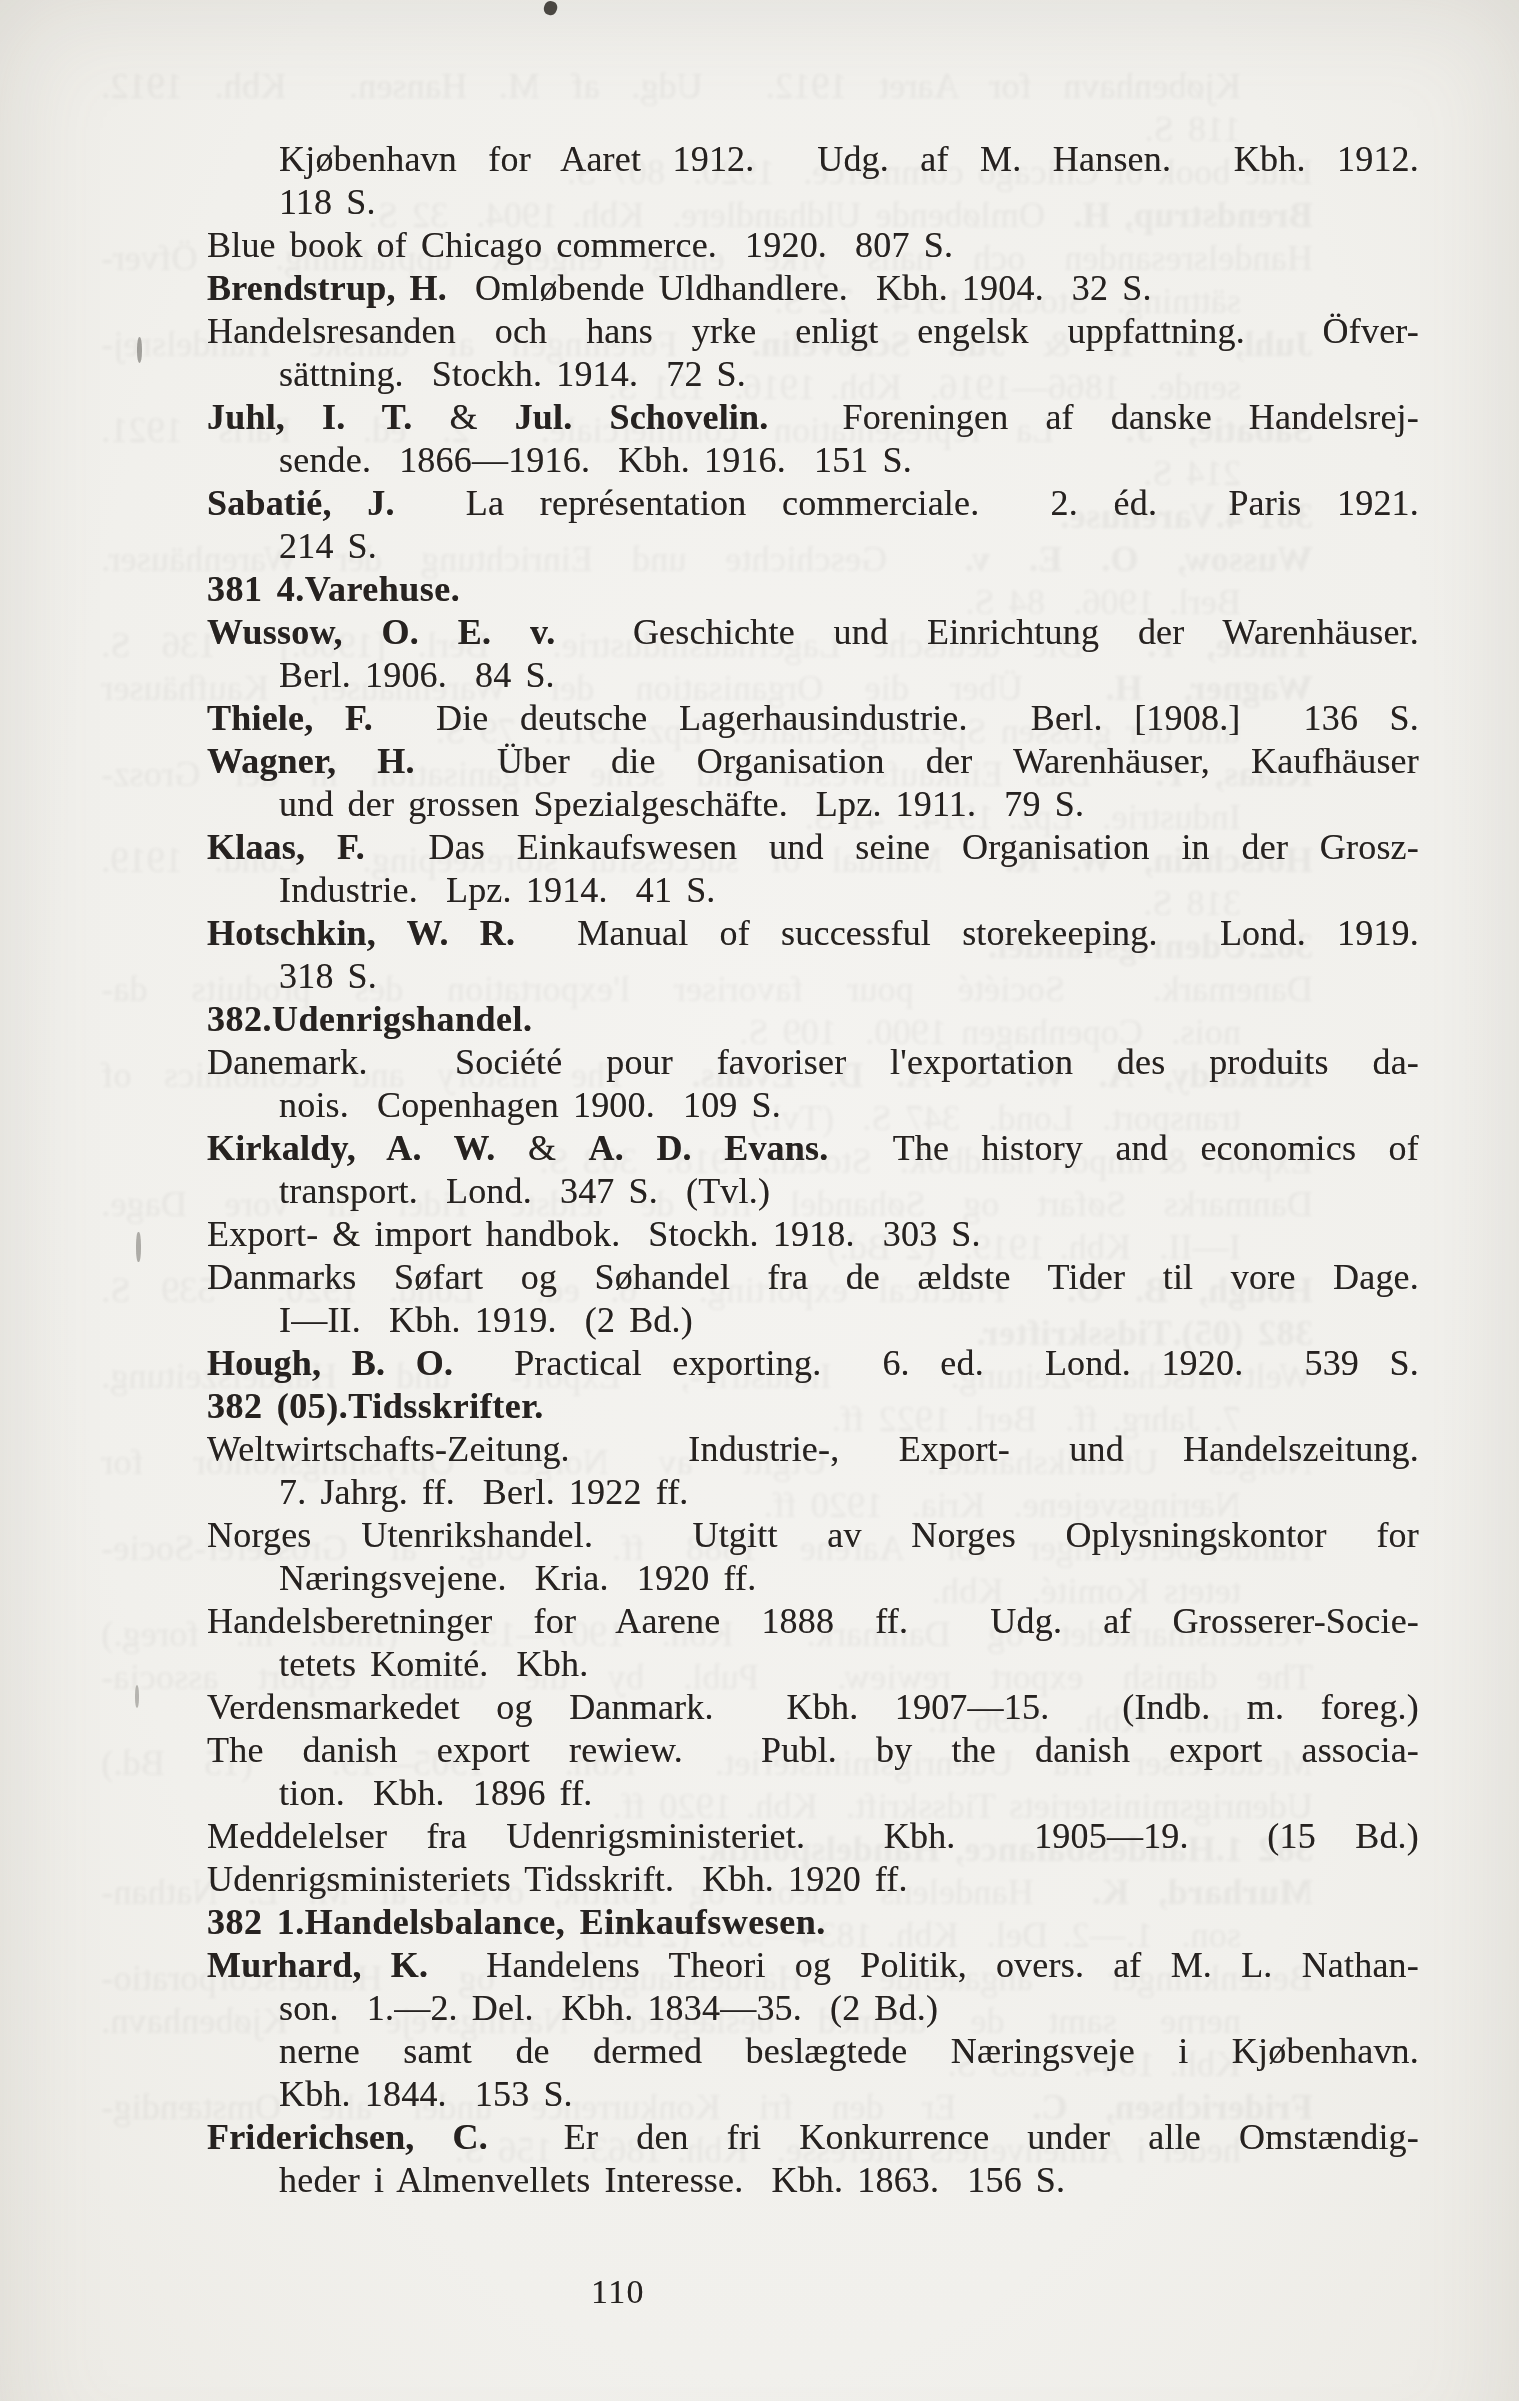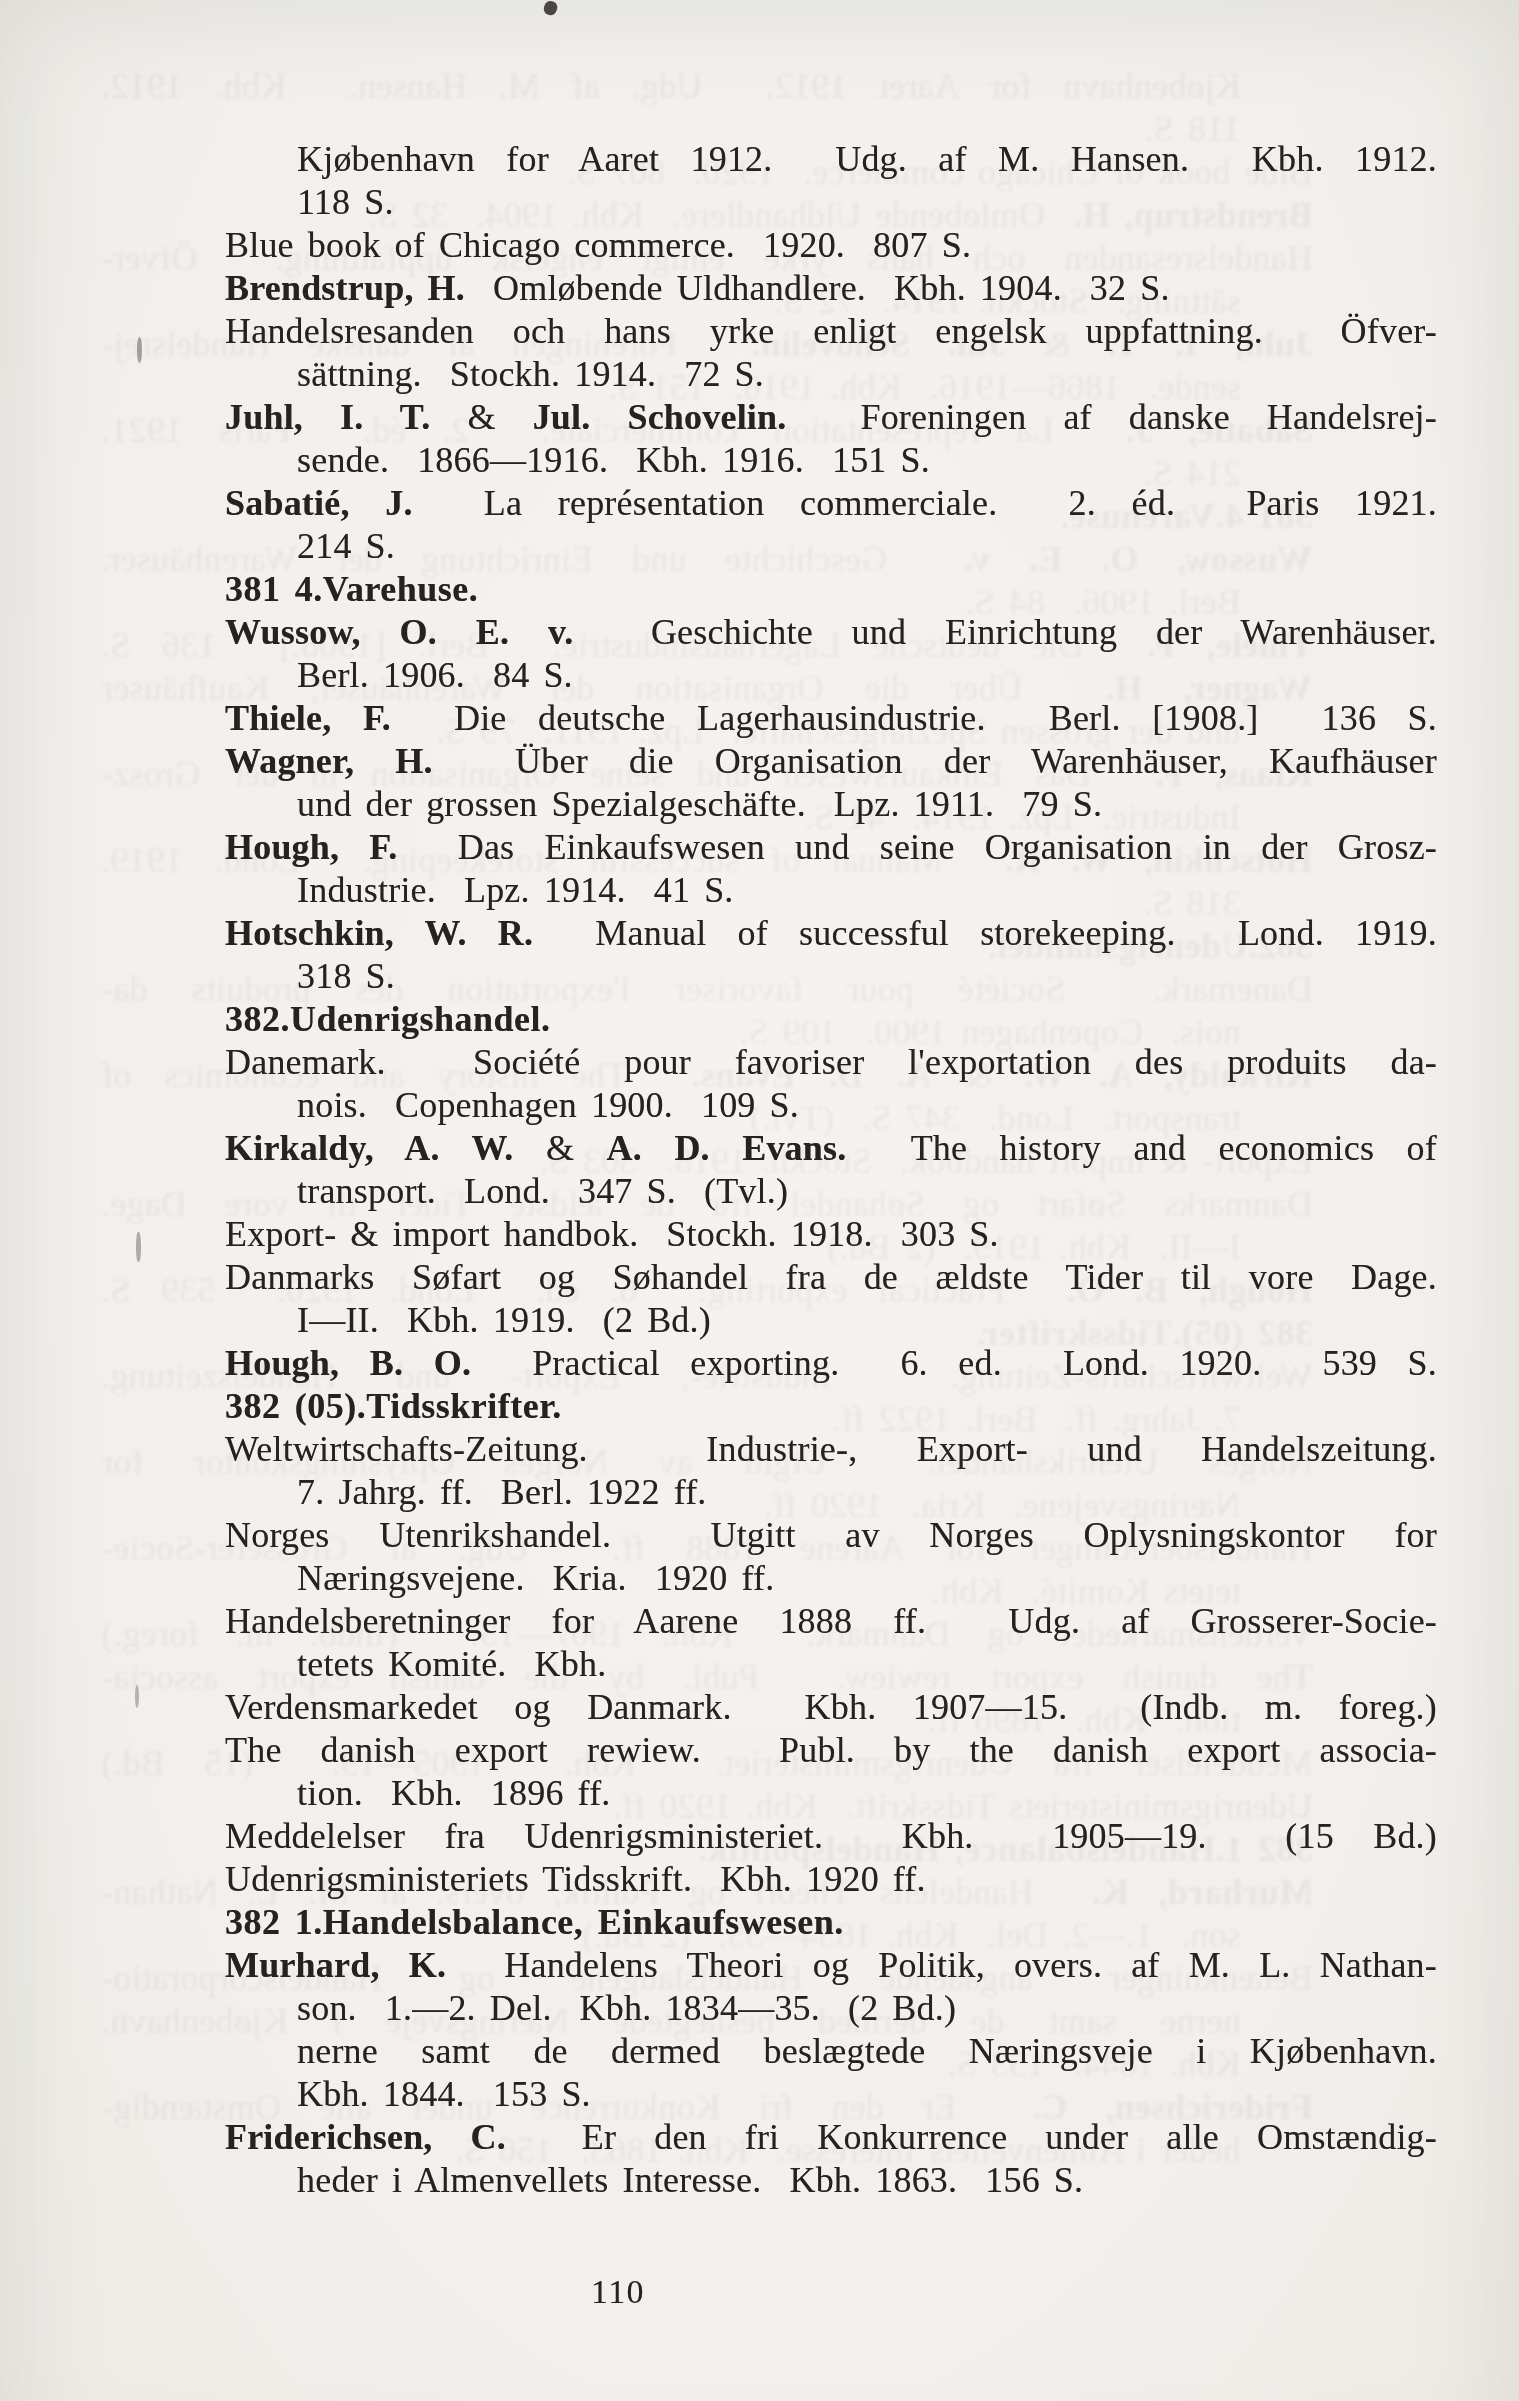--- a/index.html
+++ b/index.html
@@ -15,21 +15,21 @@
     box-shadow:inset 0 0 106px rgba(120,112,98,0.16);
   }
   
   #ghost{
     position:absolute;inset:0;
     transform:scaleX(-1) translateY(-12.5px);
     opacity:0.05;filter:blur(1.4px);
     pointer-events:none;
   }
   #column{
-    position:absolute;left:207px;top:138px;width:1212px;margin-left:18px;
+    position:absolute;left:207px;top:138px;width:1212px;
   }
   #ghost .ghostcol{position:absolute;left:207px;top:77px;width:1212px;}
   .line{
     height:43px;line-height:43px;font-size:36px;
     letter-spacing:0.2px;word-spacing:4.8px;
     white-space:nowrap;
     text-shadow:0 0 0.6px rgba(40,33,26,0.45);
   }
   .indent{padding-left:72px;}
   .j{white-space:normal;text-align:justify;text-align-last:justify;text-justify:inter-word;}
@@ -129,21 +129,21 @@
       <div class="line indent"><span>214 S.</span></div>
       <div class="line head">
         <span>381 4.</span>
         <span>Varehuse.</span>
       </div>
       <div class="line j"><span class="b">Wussow, O. E. v.</span><span>&nbsp; Geschichte und Einrichtung der Warenhäuser.</span></div>
       <div class="line indent"><span>Berl. 1906.&nbsp; 84 S.</span></div>
       <div class="line j"><span class="b">Thiele, F.</span><span>&nbsp; Die deutsche Lagerhausindustrie.&nbsp; Berl. [1908.]&nbsp; 136 S.</span></div>
       <div class="line j"><span class="b">Wagner, H.</span><span>&nbsp; Über die Organisation der Warenhäuser, Kaufhäuser</span></div>
       <div class="line indent"><span>und der grossen Spezialgeschäfte.&nbsp; Lpz. 1911.&nbsp; 79 S.</span></div>
-      <div class="line j"><span class="b">Hough, F.</span><span>&nbsp; Das Einkaufswesen und seine Organisation in der Grosz-</span></div>
+      <div class="line j"><span class="b">Klaas, F.</span><span>&nbsp; Das Einkaufswesen und seine Organisation in der Grosz-</span></div>
       <div class="line indent"><span>Industrie.&nbsp; Lpz. 1914.&nbsp; 41 S.</span></div>
       <div class="line j"><span class="b">Hotschkin, W. R.</span><span>&nbsp; Manual of successful storekeeping.&nbsp; Lond. 1919.</span></div>
       <div class="line indent"><span>318 S.</span></div>
       <div class="line head">
         <span>382.</span>
         <span>Udenrigshandel.</span>
       </div>
       <div class="line j"><span>Danemark.&nbsp; Société pour favoriser l'exportation des produits da-</span></div>
       <div class="line indent"><span>nois.&nbsp; Copenhagen 1900.&nbsp; 109 S.</span></div>
       <div class="line j"><span class="b">Kirkaldy, A. W.</span><span> &amp; </span><span class="b">A. D. Evans.</span><span>&nbsp; The history and economics of</span></div>

